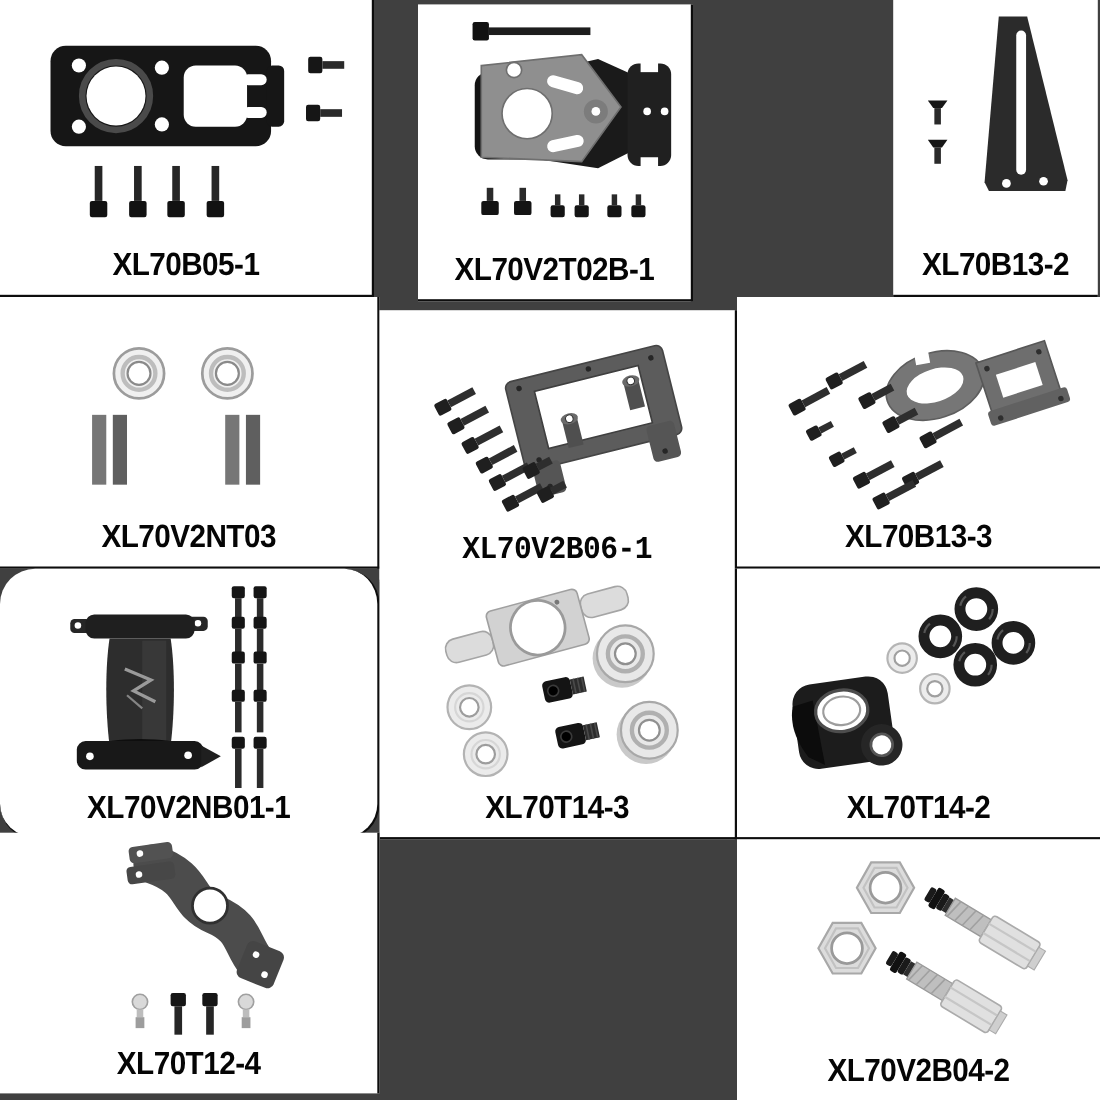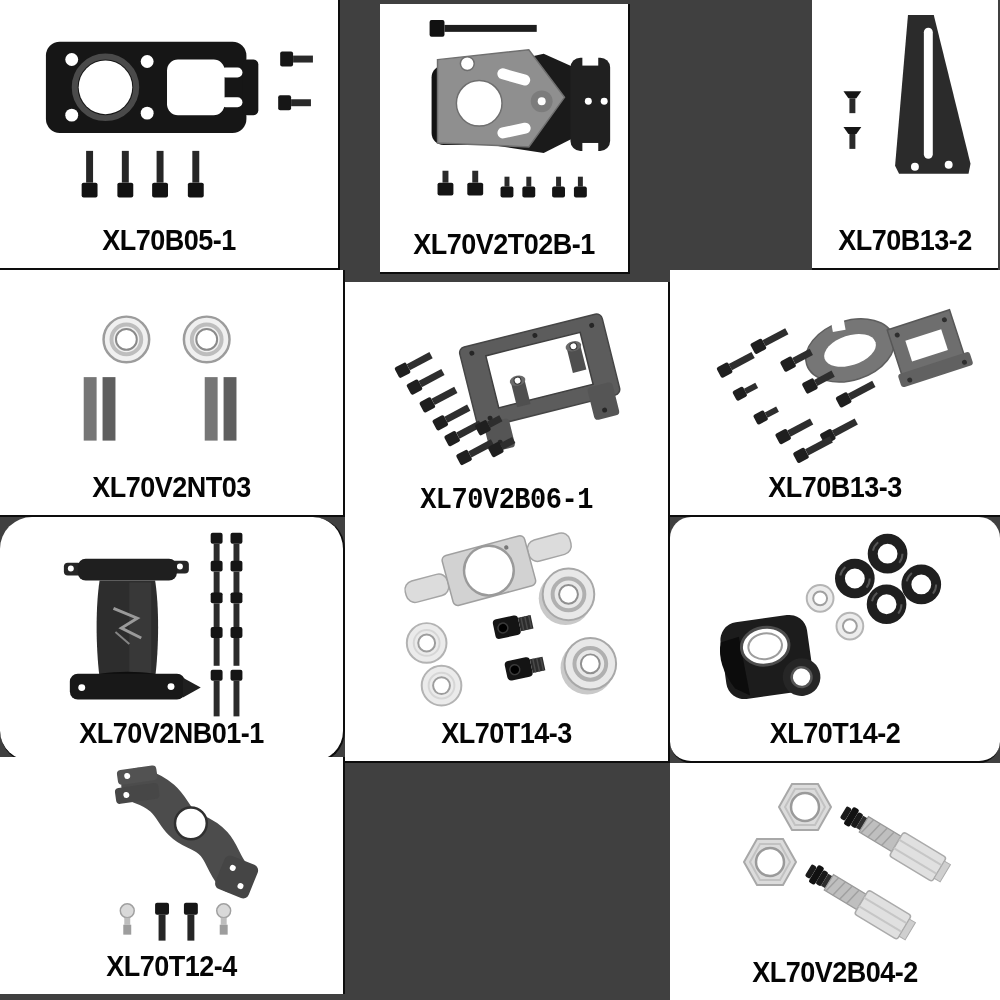--- a/index.html
+++ b/index.html
@@ -366,21 +366,21 @@
       <g transform="translate(247,148)">
           <circle cx="-3" cy="4" r="27" fill="#c9c9c9"></circle>
           <circle r="26" fill="#e8e8e8" stroke="#a8a8a8" stroke-width="2"></circle>
           <circle r="16" fill="none" stroke="#b0b0b0" stroke-width="4"></circle>
           <circle r="9.5" fill="#ffffff" stroke="#909090" stroke-width="2"></circle>
         </g>
     </svg>
     <div class="plabel">XL70T14-3</div>
   </div>
 
-  <div class="cell bb" style="left:670px;top:517px;width:330px;height:246px;border-radius:21px;">
+  <div class="cell bb" style="left:670px;top:517px;width:330px;height:246px;">
     <svg class="art" viewBox="0 0 330 246">
       <g transform="rotate(-8 97 140)">
         <rect x="52" y="102" width="88" height="78" rx="18" fill="#1c1c1c"></rect>
         <path d="M52,120 q-7,22 8,48 l14,9 l-3,-60 z" fill="#0c0c0c"></path>
         <ellipse cx="96" cy="130" rx="24" ry="19" fill="#ffffff" stroke="#4d4d4d" stroke-width="3"></ellipse>
         <ellipse cx="96" cy="130" rx="17" ry="13" fill="none" stroke="#9d9d9d" stroke-width="2"></ellipse>
         <circle cx="128" cy="166" r="19" fill="#262626"></circle>
         <circle cx="128" cy="166" r="10" fill="#ffffff" stroke="#555555" stroke-width="2.5"></circle>
       </g>
       <g transform="translate(218,37)">

